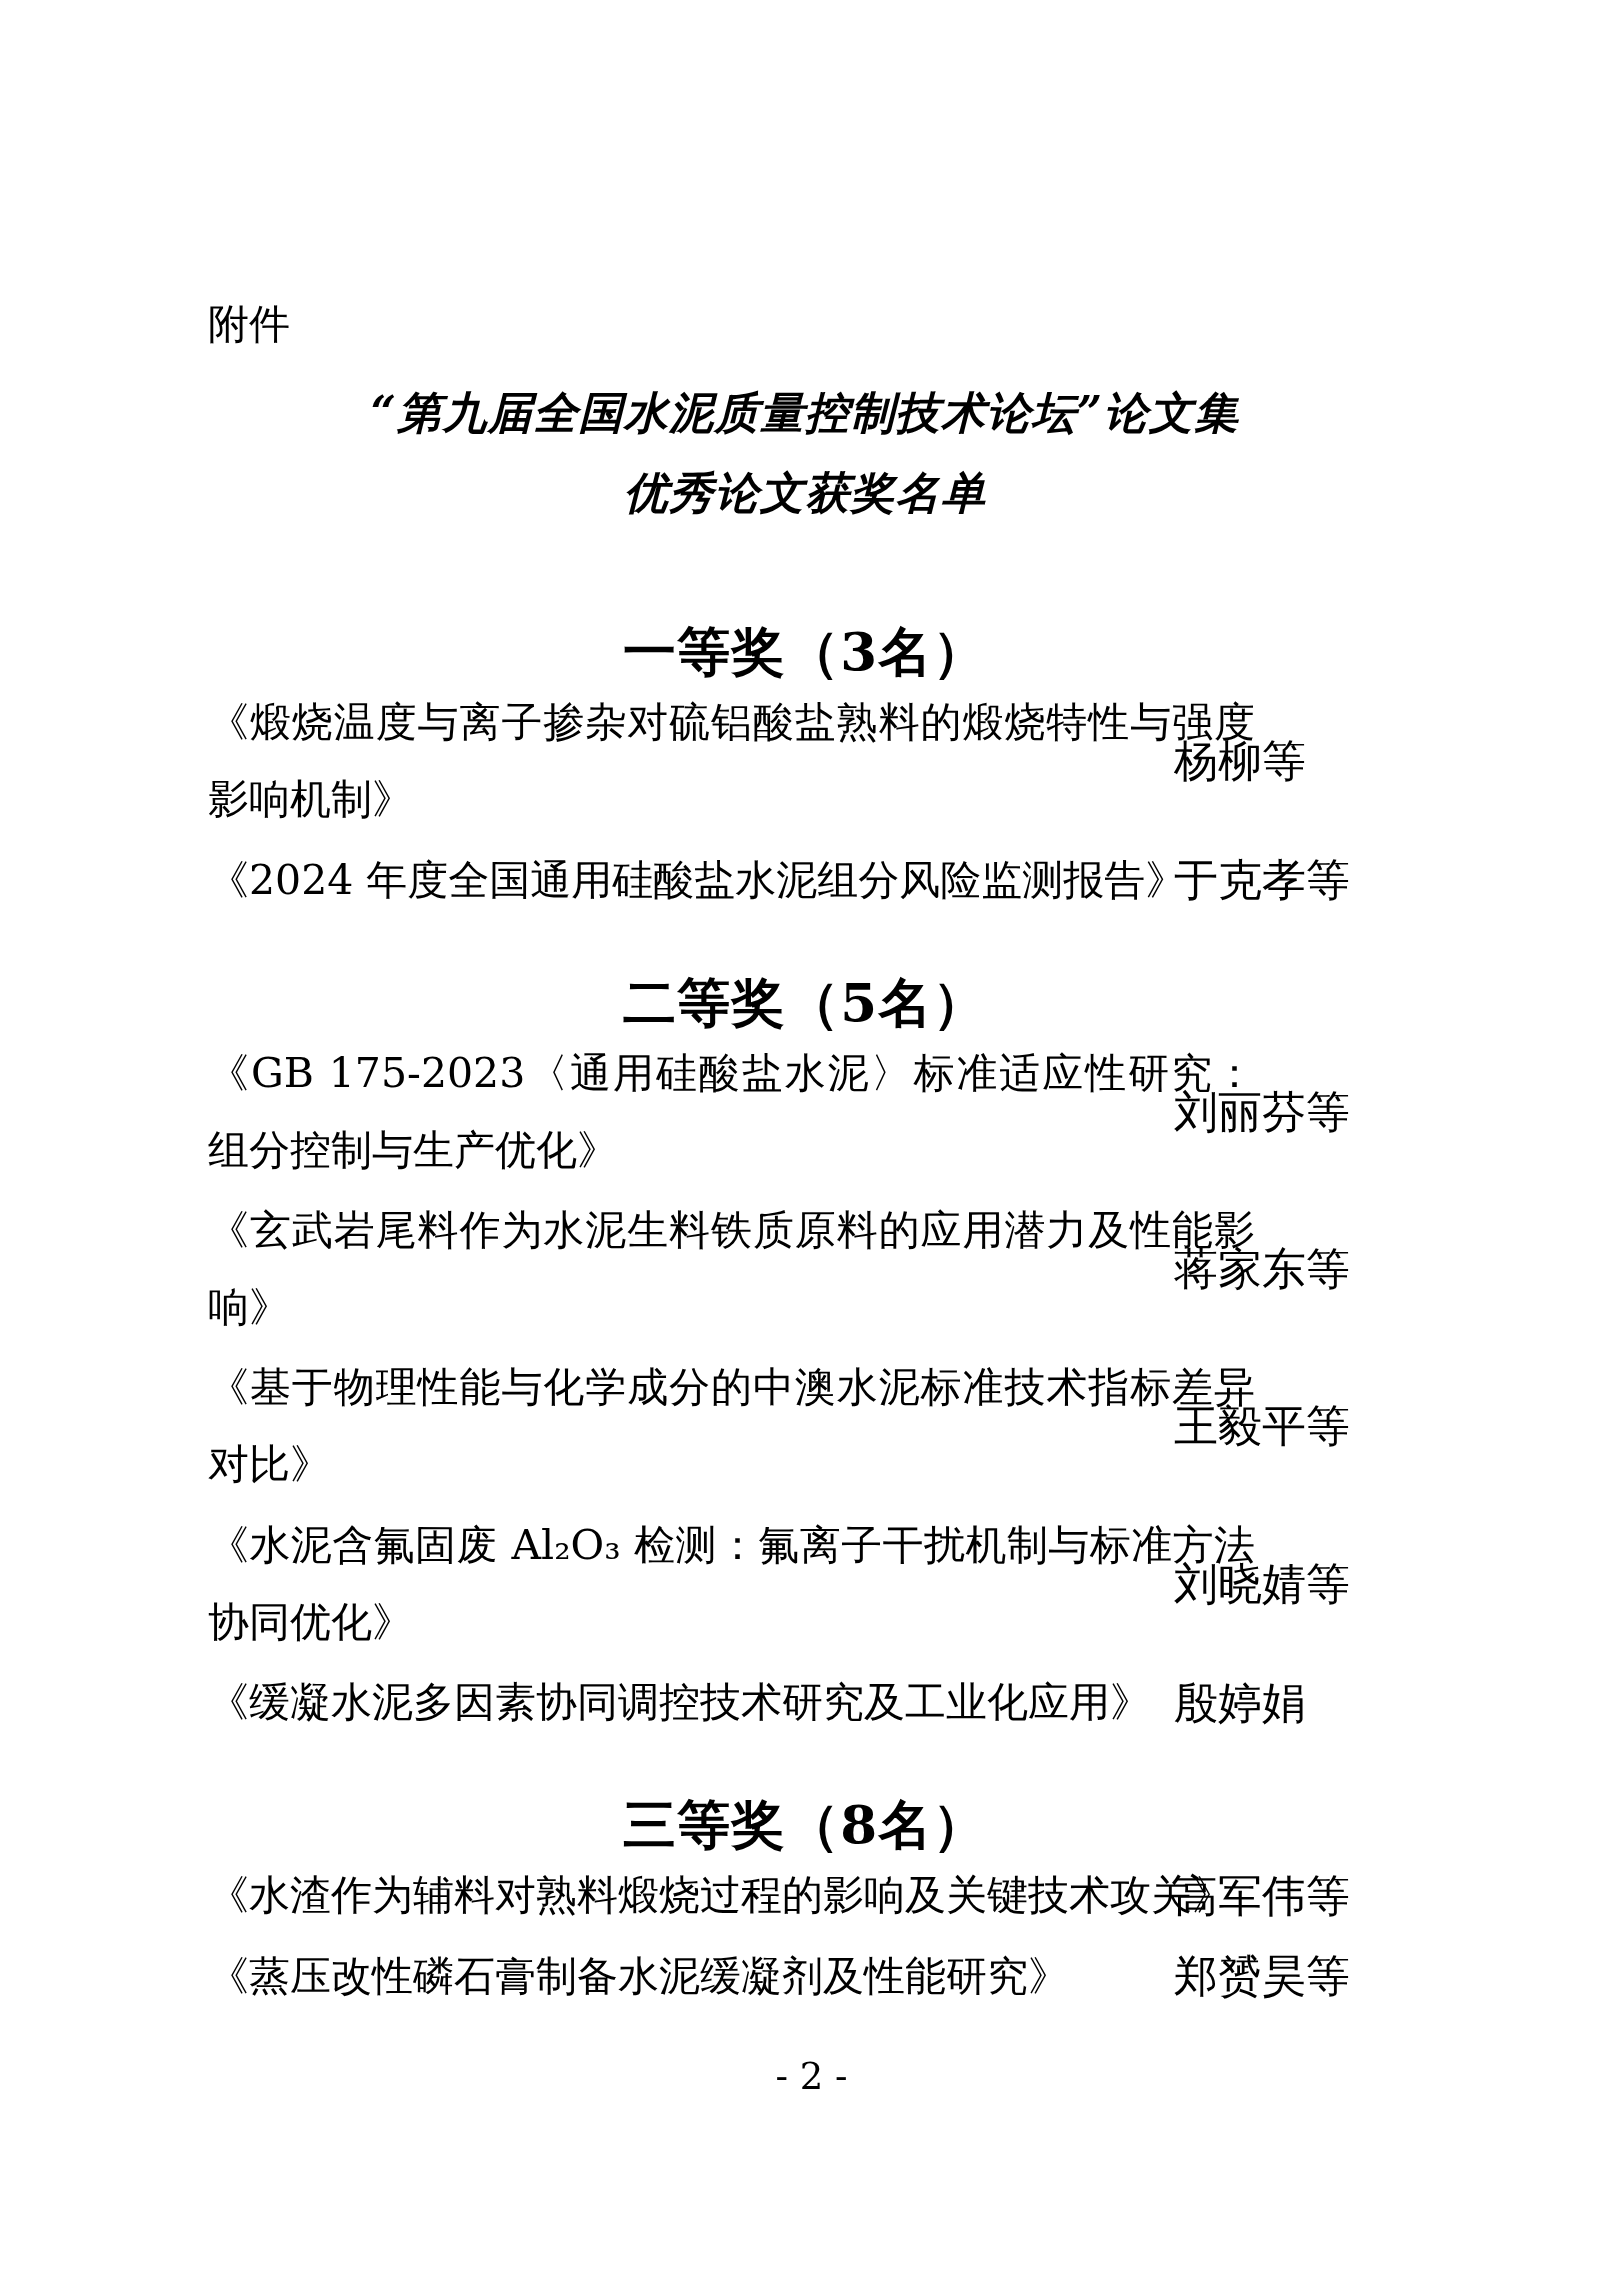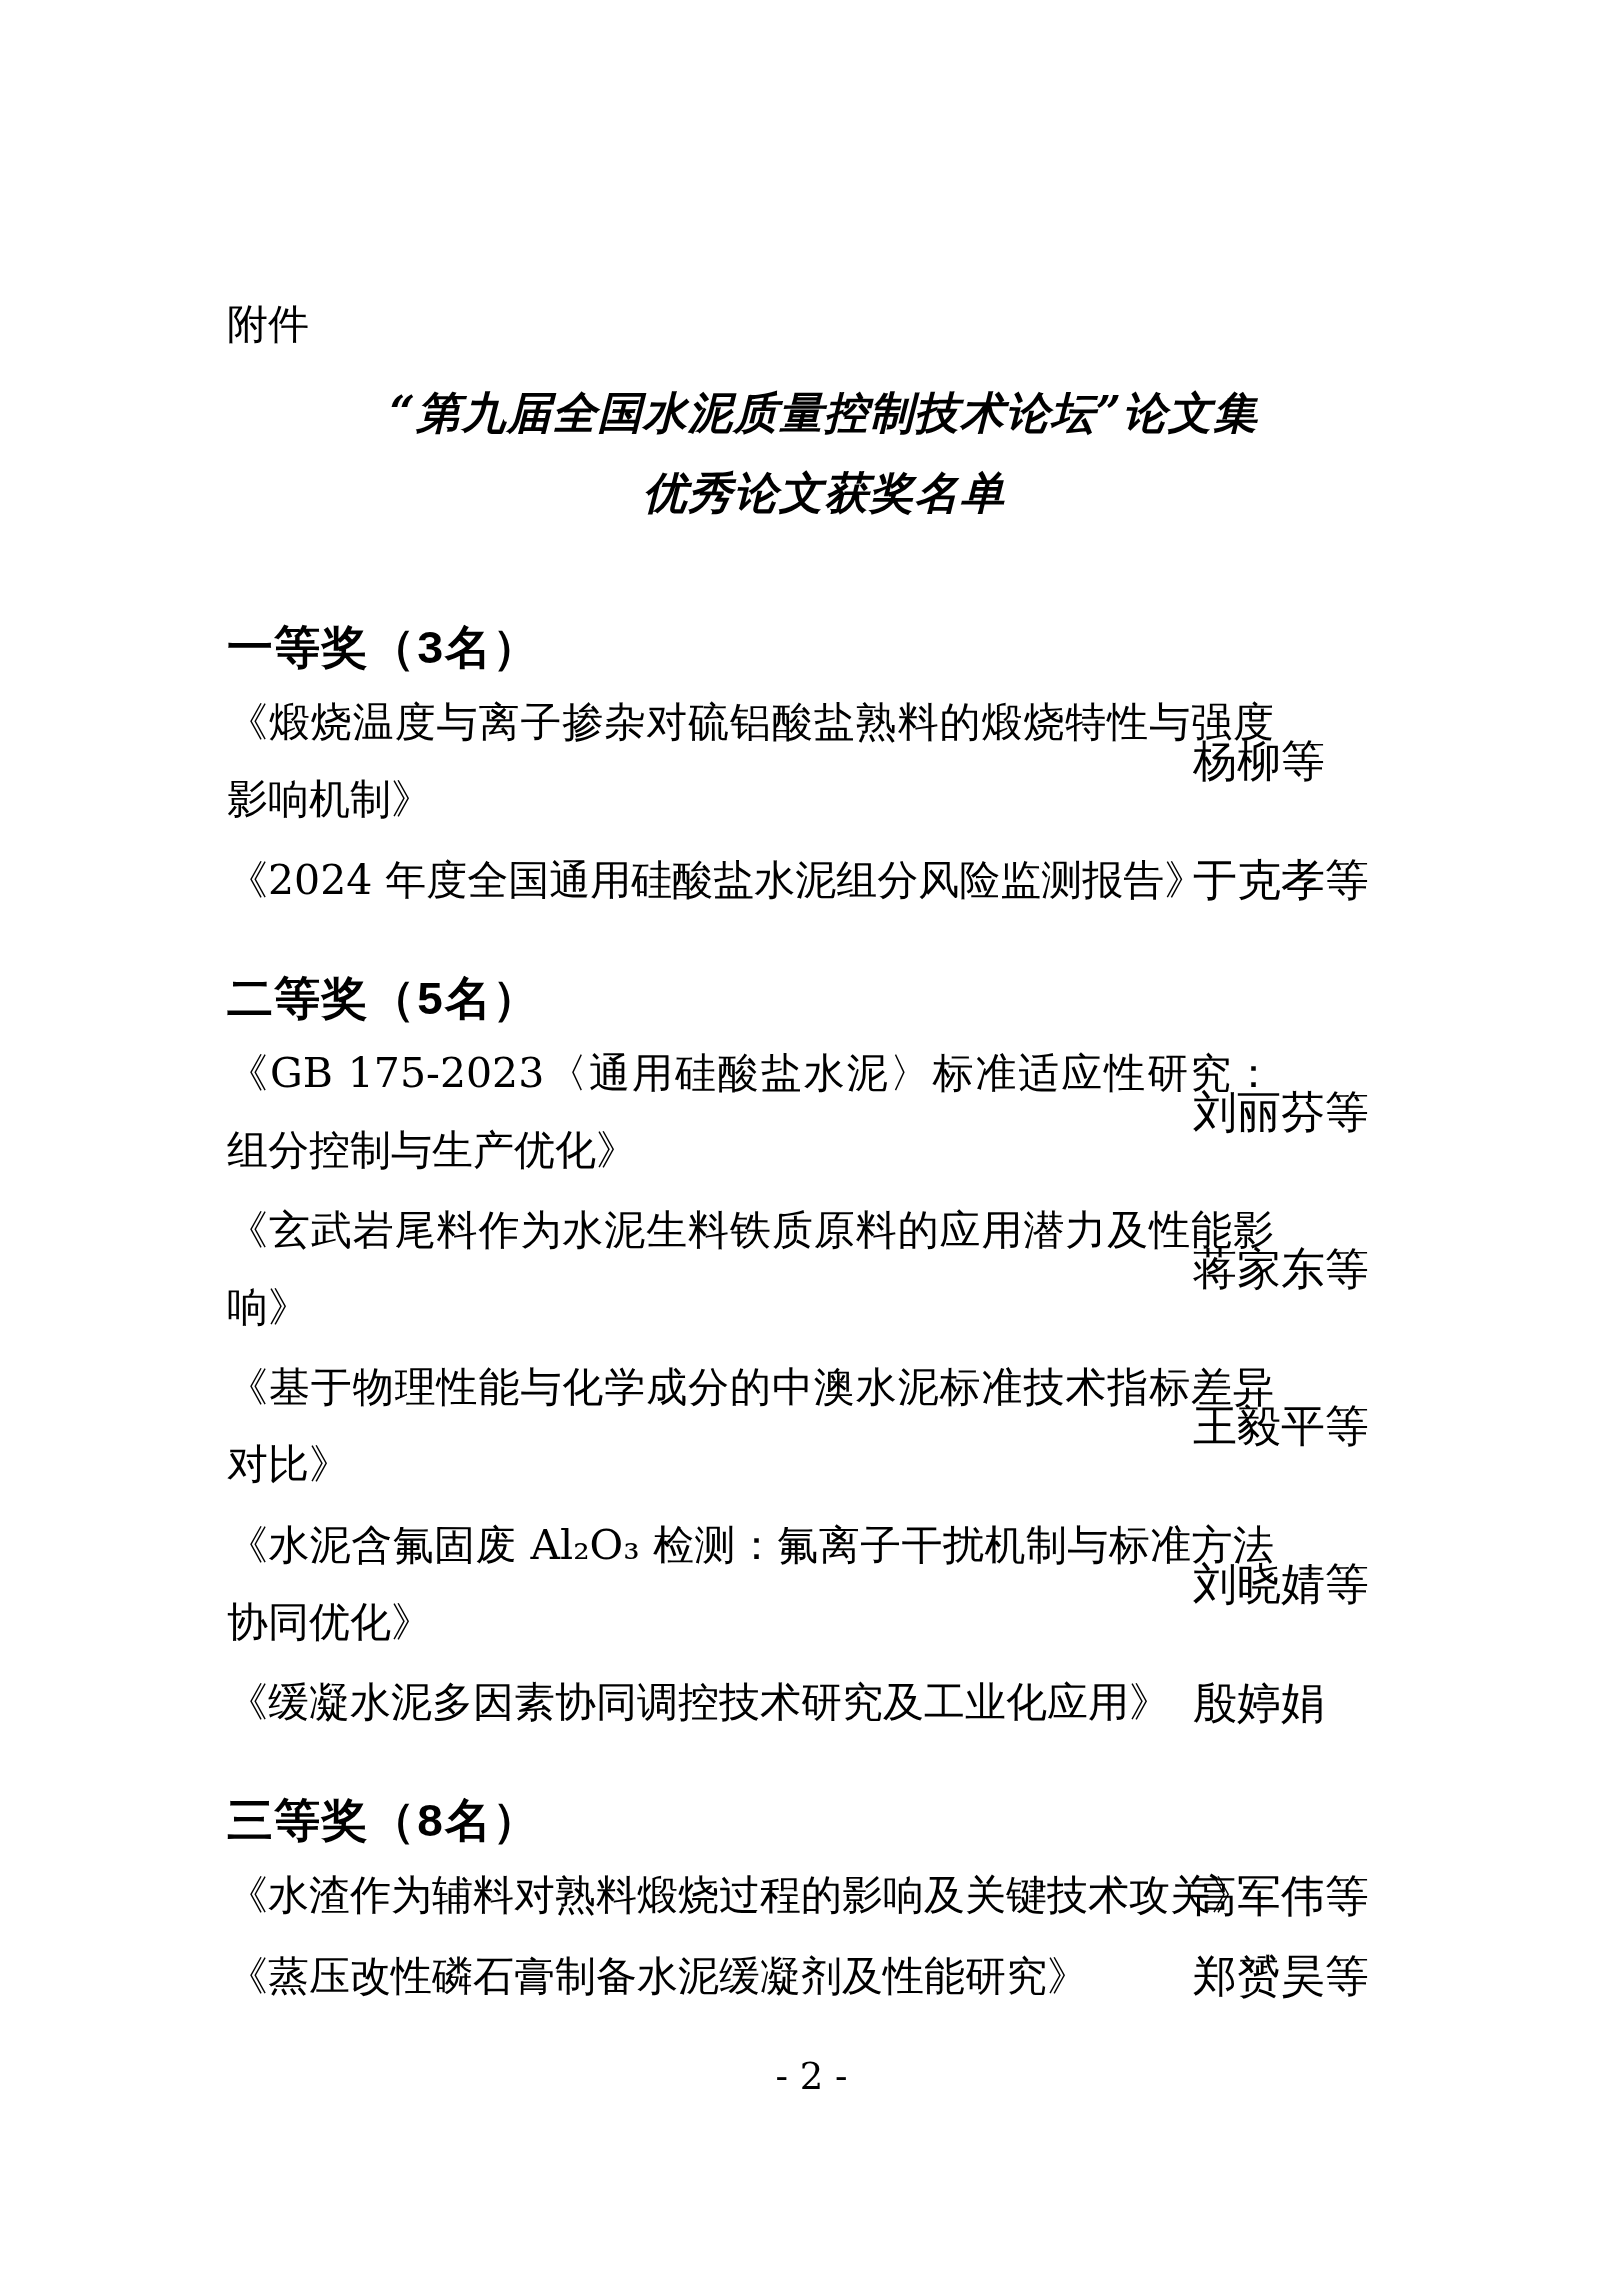--- a/index.html
+++ b/index.html
@@ -8,47 +8,46 @@
     width: 1623px;
     height: 2295px;
     margin: 0 auto;
     background: #ffffff;
     color: #000000;
     font-family: "DejaVu Serif", "Liberation Serif", serif;
     overflow: hidden;
   }
   .content {
     position: absolute;
-    left: 227px;
+    left: 208px;
     top: 298px;
     width: 1194px;
   }
   .attachment {
     font-size: 41px;
     line-height: 52px;
     text-align: left;
   }
   .doc-title {
     margin: 23px 0 0 0;
     font-size: 44px;
     line-height: 80px;
     font-weight: bold;
     text-align: center;
     letter-spacing: 1.3px;
     font-style: italic;
   }
   .title-line { display: block; }
   .section-heading {
     margin: 54px 0 0 0;
-    font-size: 46px;
+    font-size: 53px;
     line-height: 59px;
     font-weight: bold;
-    text-align: left;
+    text-align: center;
     letter-spacing: 1.3px;
-    font-family: Liberation Mono, monospace;
   }
   .section-heading.first { margin-top: 89px; }
   .entry {
     position: relative;
     margin-top: 3.3px;
     font-size: 41px;
     line-height: 77px;
   }
   .entry-title {
     width: 1047px;

